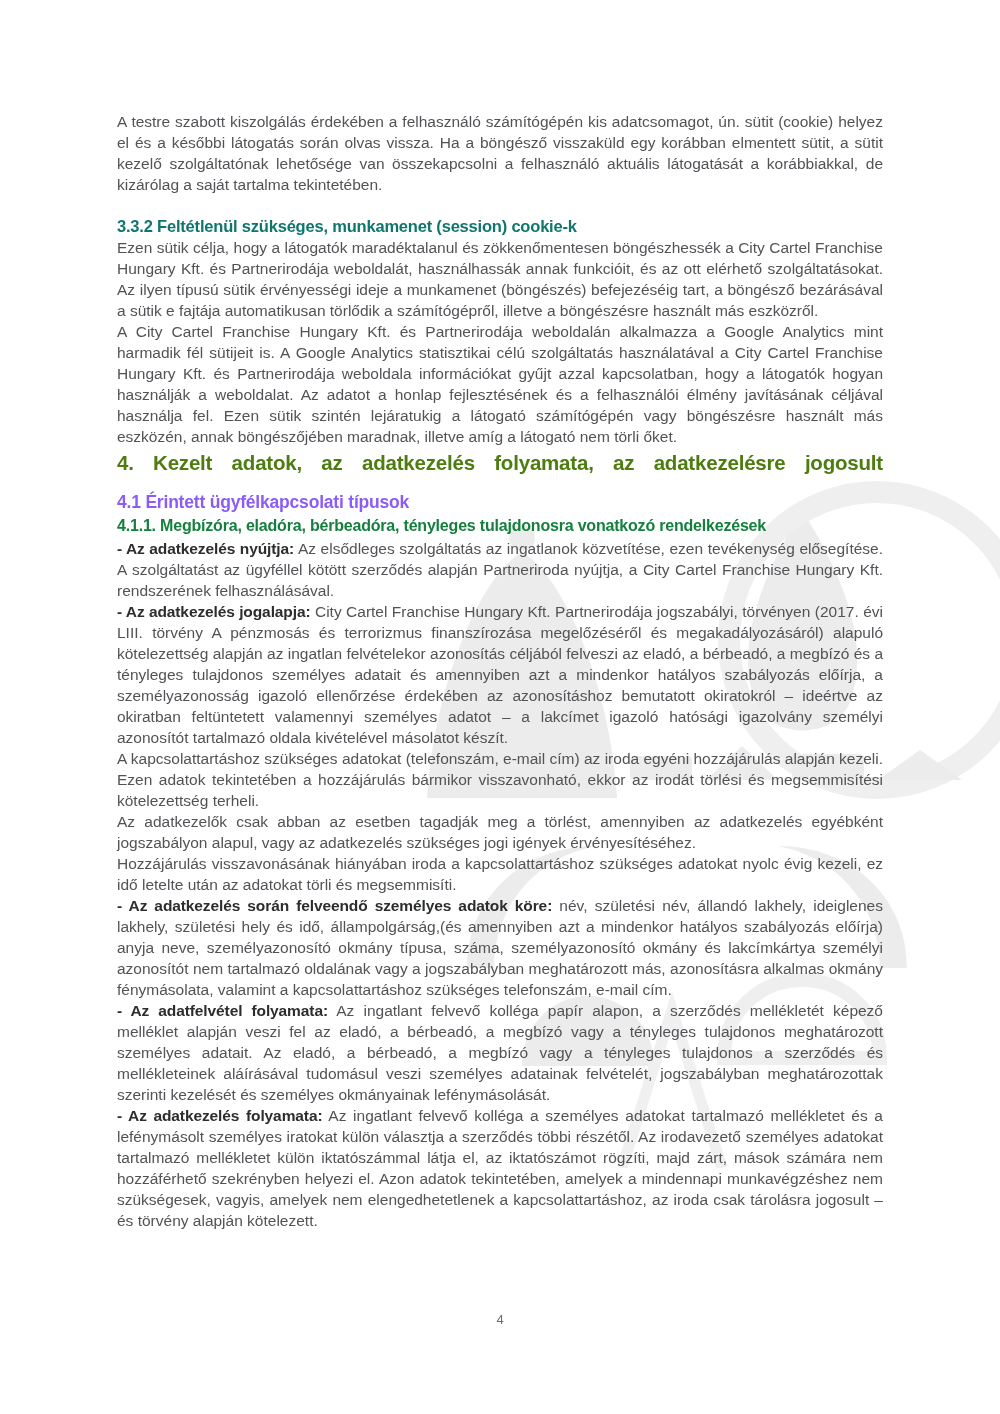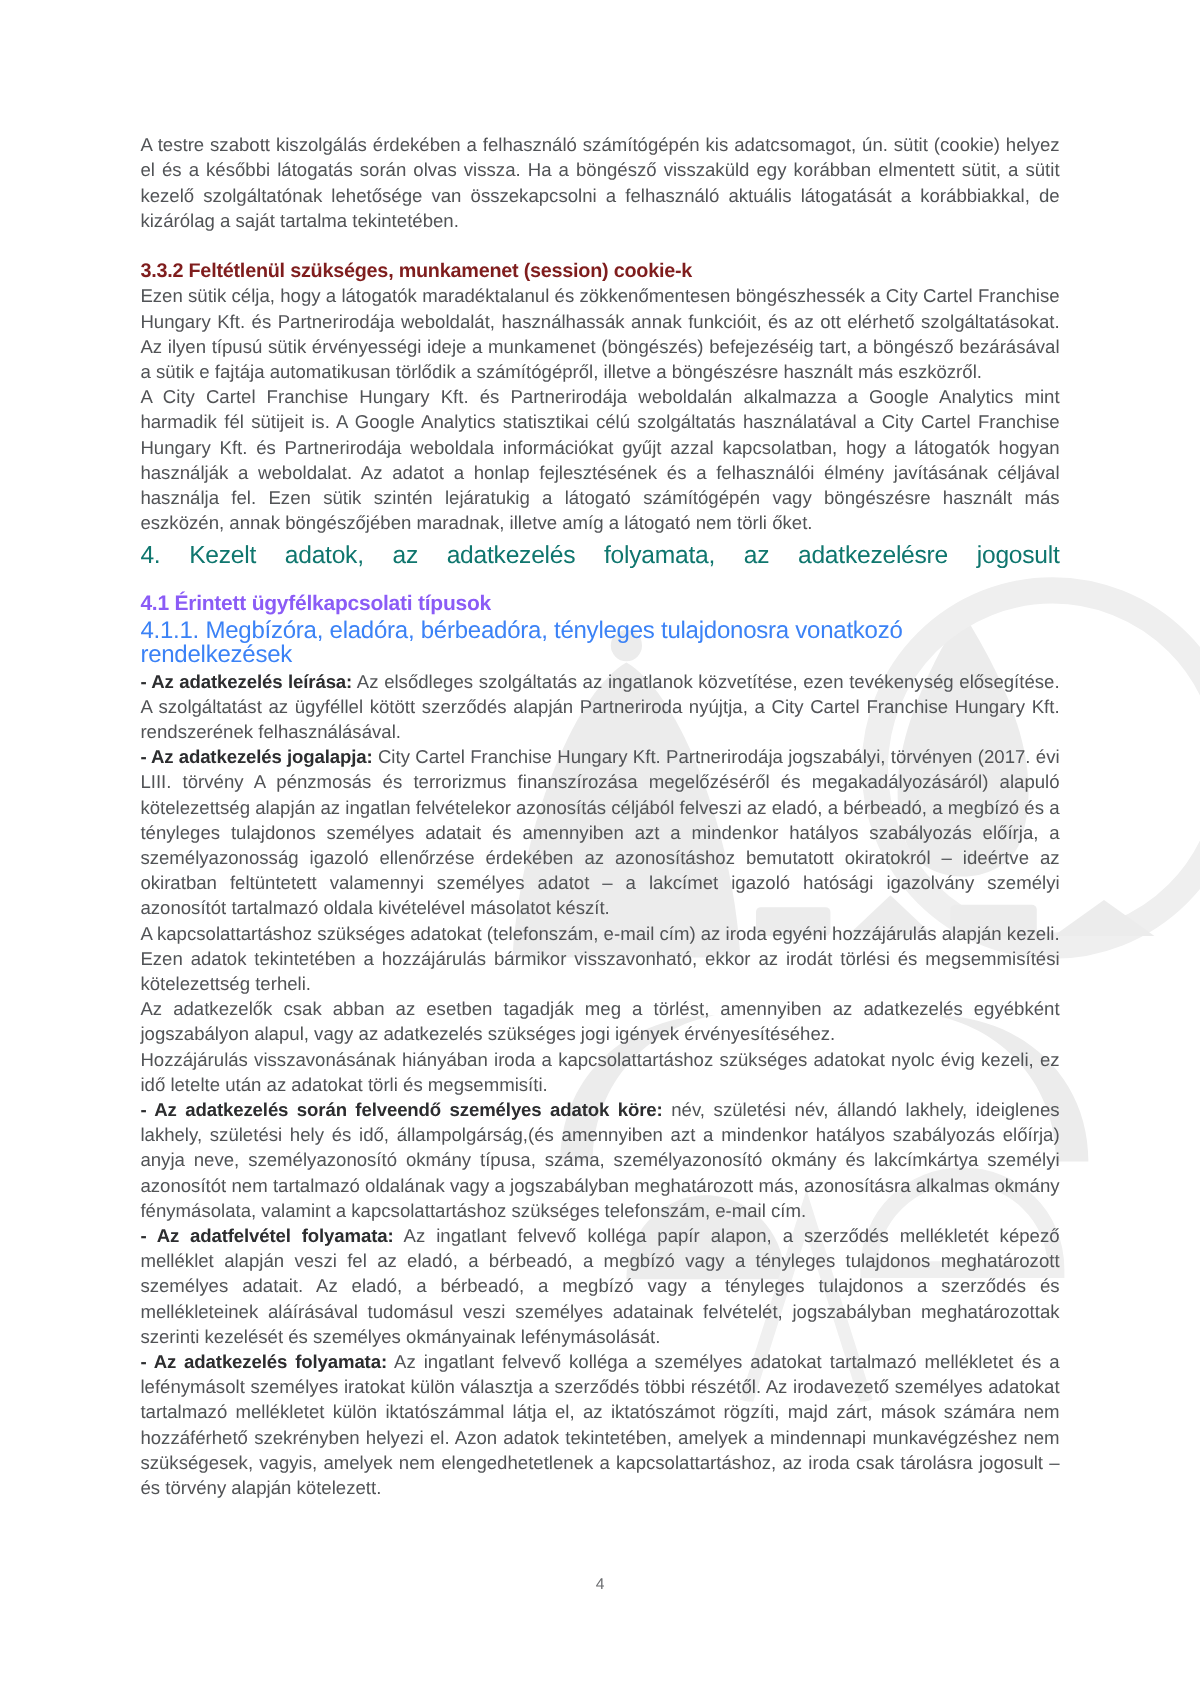--- a/index.html
+++ b/index.html
@@ -39,53 +39,53 @@
     text-align: justify;
     color: #515356;
   }
   p.intro { margin-bottom: 21px; }
   h3.sub {
     margin: 0;
     font-size: 16.5px;
     line-height: 21px;
     font-weight: bold;
     letter-spacing: -0.2px;
-    color: #7f1d1d;
+    color: #0f766e;
   }
   .mb18 { margin-bottom: 18px; }
   .mb20 { margin-bottom: 20px; }
   .main-heading {
     margin: 0 0 13px 0;
-    font-weight: normal;
+    font-weight: bold;
     font-size: 20.5px;
     line-height: 31px;
     letter-spacing: -0.2px;
-    color: #0f766e;
+    color: #4d7c0f;
   }
   .main-heading .line1 {
     display: block;
     text-align: justify;
     text-align-last: justify;
   }
   .main-heading .line2 { display: block; }
   h2.s41 {
     margin: 0 0 3px 0;
     font-size: 17.5px;
     line-height: 22px;
     font-weight: bold;
     letter-spacing: -0.2px;
     color: #8b5cf6;
   }
   h3.s411 {
     margin: 0 0 2px 0;
-    font-size: 20px;
+    font-size: 16px;
     line-height: 20px;
-    font-weight: normal;
+    font-weight: bold;
     letter-spacing: -0.2px;
-    color: #3b82f6;
+    color: #15803d;
   }
   p.para { margin: 0; }
   p.para .lead {
     font-weight: bold;
     color: #2c2d2f;
     letter-spacing: -0.1px;
   }
   .page-number {
     position: absolute;
     top: 1312px;
@@ -138,21 +138,21 @@
 
     <p class="body mb20">A City Cartel Franchise Hungary Kft. és Partnerirodája weboldalán alkalmazza a Google Analytics mint harmadik fél sütijeit is. A Google Analytics statisztikai célú szolgáltatás használatával a City Cartel Franchise Hungary Kft. és Partnerirodája weboldala információkat gyűjt azzal kapcsolatban, hogy a látogatók hogyan használják a weboldalat. Az adatot a honlap fejlesztésének és a felhasználói élmény javításának céljával használja fel. Ezen sütik szintén lejáratukig a látogató számítógépén vagy böngészésre használt más eszközén, annak böngészőjében maradnak, illetve amíg a látogató nem törli őket.</p>
 
     <h1 class="main-heading">
       <span class="line1">4. Kezelt adatok, az adatkezelés folyamata, az adatkezelésre jogosult</span>
     </h1>
 
     <h2 class="s41">4.1 Érintett ügyfélkapcsolati típusok</h2>
     <h3 class="s411">4.1.1.  Megbízóra, eladóra, bérbeadóra, tényleges tulajdonosra vonatkozó rendelkezések</h3>
 
-    <p class="body para"><span class="lead">- Az adatkezelés leírása:</span><span> Az elsődleges szolgáltatás az ingatlanok közvetítése, ezen tevékenység elősegítése. A szolgáltatást az ügyféllel kötött szerződés alapján Partneriroda nyújtja, a City Cartel Franchise Hungary Kft. rendszerének felhasználásával.</span></p>
+    <p class="body para"><span class="lead">- Az adatkezelés nyújtja:</span><span> Az elsődleges szolgáltatás az ingatlanok közvetítése, ezen tevékenység elősegítése. A szolgáltatást az ügyféllel kötött szerződés alapján Partneriroda nyújtja, a City Cartel Franchise Hungary Kft. rendszerének felhasználásával.</span></p>
 
     <p class="body para"><span class="lead">- Az adatkezelés jogalapja:</span><span> City Cartel Franchise Hungary Kft. Partnerirodája jogszabályi, törvényen (2017. évi LIII. törvény A pénzmosás és terrorizmus finanszírozása megelőzéséről és megakadályozásáról) alapuló kötelezettség alapján az ingatlan felvételekor azonosítás céljából felveszi az eladó, a bérbeadó, a megbízó és a tényleges tulajdonos személyes adatait és amennyiben azt a mindenkor hatályos szabályozás előírja, a személyazonosság igazoló ellenőrzése érdekében az azonosításhoz bemutatott okiratokról – ideértve az okiratban feltüntetett valamennyi személyes adatot – a lakcímet igazoló hatósági igazolvány személyi azonosítót tartalmazó oldala kivételével másolatot készít.</span></p>
 
     <p class="body para"><span class="lead"></span><span>A kapcsolattartáshoz szükséges adatokat (telefonszám, e-mail cím) az iroda egyéni hozzájárulás alapján kezeli. Ezen adatok tekintetében a hozzájárulás bármikor visszavonható, ekkor az irodát törlési és megsemmisítési kötelezettség terheli.</span></p>
 
     <p class="body para"><span class="lead"></span><span>Az adatkezelők csak abban az esetben tagadják meg a törlést, amennyiben az adatkezelés egyébként jogszabályon alapul, vagy az adatkezelés szükséges jogi igények érvényesítéséhez.</span></p>
 
     <p class="body para"><span class="lead"></span><span>Hozzájárulás visszavonásának hiányában iroda a kapcsolattartáshoz szükséges adatokat nyolc évig kezeli, ez idő letelte után az adatokat törli és megsemmisíti.</span></p>
 
     <p class="body para"><span class="lead">- Az adatkezelés során felveendő személyes adatok köre:</span><span> név, születési név, állandó lakhely, ideiglenes lakhely, születési hely és idő, állampolgárság,(és amennyiben azt a mindenkor hatályos szabályozás előírja) anyja neve, személyazonosító okmány típusa, száma, személyazonosító okmány és lakcímkártya személyi azonosítót nem tartalmazó oldalának vagy a jogszabályban meghatározott más, azonosításra alkalmas okmány fénymásolata, valamint a kapcsolattartáshoz szükséges telefonszám, e-mail cím.</span></p>

